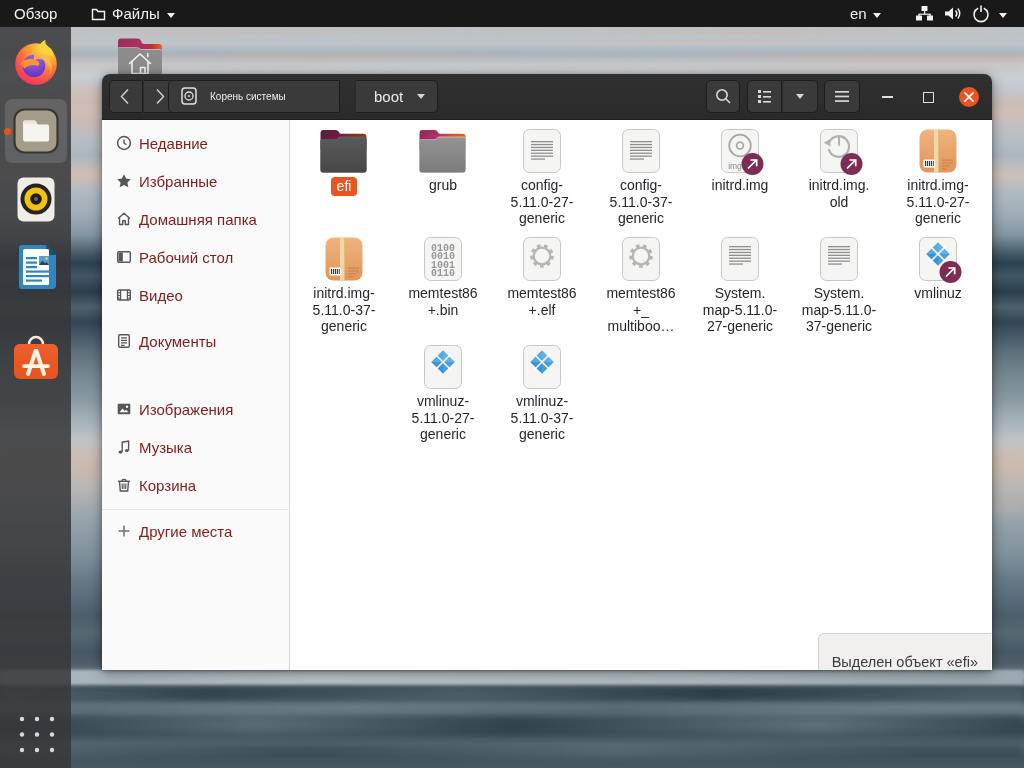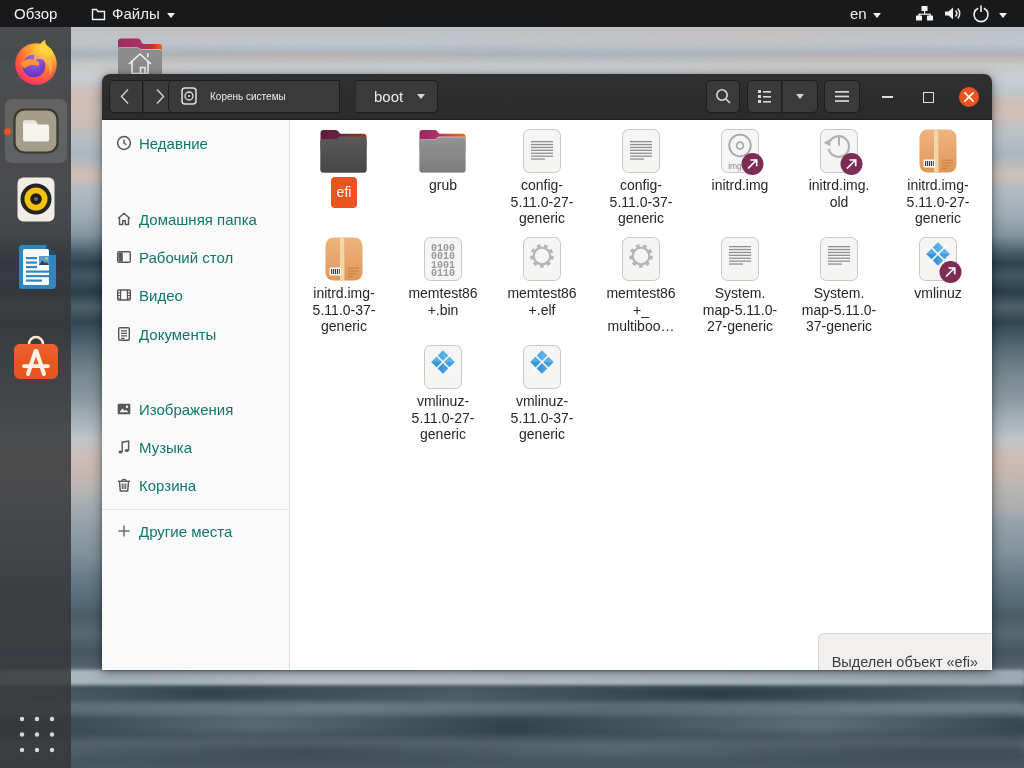--- a/index.html
+++ b/index.html
@@ -22,29 +22,29 @@
 #topbar .it{position:absolute;top:0;line-height:27px}
 .caret{display:inline-block;width:0;height:0;border-left:4.5px solid transparent;border-right:4.5px solid transparent;border-top:5.5px solid #f2f2f2;vertical-align:middle}
 
 #dock{position:absolute;left:0;top:27px;width:71px;height:741px;background:rgba(54,55,57,.85);z-index:20}
 .dki{position:absolute}
 
 #win{position:absolute;left:102px;top:74px;width:890px;height:596px;border-radius:8px 8px 0 0;box-shadow:0 3px 14px rgba(0,0,0,.38),0 1px 4px rgba(0,0,0,.28);z-index:10}
 #hdr{position:absolute;left:0;top:0;width:890px;height:46px;background:linear-gradient(#303030,#2a2a2a);border-radius:8px 8px 0 0;border-bottom:1px solid #1e1e1e}
 .hbtn{position:absolute;top:6px;height:33px;background:#3a3a3a;border:1px solid #1d1d1d}
 #sidebar{position:absolute;left:0;top:46px;width:188px;height:550px;background:#fafafa;border-right:1px solid #dcdcdc}
-.srow{position:absolute;left:0;width:188px;height:38px;color:#0f766e;font-size:15px}
+.srow{position:absolute;left:0;width:188px;height:38px;color:#7f1d1d;font-size:15px}
 .srow .lbl{position:absolute;left:37px;top:50%;transform:translateY(-50%)}
 .srow svg{position:absolute;left:14px;top:50%;transform:translateY(-50%)}
 #content{position:absolute;left:188px;top:46px;width:702px;height:550px;background:#ffffff}
 .cell{position:absolute;width:99px;text-align:center;color:#23272d;font-size:14px;line-height:16.5px}
 .cell .ic{position:relative;width:48px;height:44px;margin:0 auto}
 .cell .tx{margin-top:4px}
 #status{position:absolute;right:1px;bottom:0;height:23px;background:#f1f0ef;border:1px solid #d5d3d1;border-right:none;border-bottom:none;border-radius:6px 0 0 0;font-size:14.5px;color:#3c3c3c;line-height:21px;padding:18px 13px;z-index:5}
-.efilbl{display:inline-block;background:#e95420;color:#fff;border-radius:4px;padding:6px 6px;line-height:19px}
+.efilbl{display:inline-block;background:#e95420;color:#fff;border-radius:4px;padding:0px 6px;line-height:19px}
 </style></head>
 <body>
 <div id="stage">
 <div id="wall"></div>
 <div class="streak" style="top:670px;height:15px;background:linear-gradient(90deg,#a3b0b8,#bac4c8 30%,#b2bdc2 70%,#9aa9b1);filter:blur(1.5px)"></div>
 <div class="streak" style="top:688px;height:13px;background:linear-gradient(90deg,rgba(90,107,117,.85),#33444e 20%,#4c5e68 45%,#2c3d47 70%,#4b5c66 95%);filter:blur(3px)"></div>
 <div class="streak" style="top:703px;height:12px;background:linear-gradient(90deg,#5c6d77,#6b7c86 35%,#596a74 60%,#6d7e88 90%);filter:blur(4px)"></div>
 <div class="streak" style="top:716px;height:18px;background:linear-gradient(90deg,#2f404a,#5a6c76 25%,#31424c 50%,#5e707a 80%,#35464f);filter:blur(5px)"></div>
 <div class="streak" style="top:745px;height:12px;background:linear-gradient(90deg,#546570,#3c4c56 30%,#576872 60%,#3e4e58 90%);filter:blur(5px)"></div>
 <div class="streak" style="top:48px;height:5px;background:rgba(140,155,165,.35);filter:blur(4px)"></div>
@@ -282,20 +282,26 @@
     </div>
   </div>
   <div id="sidebar">
     <div class="srow" style="top:4px">
           <svg width="16" height="16" viewBox="0 0 16 16">
             <circle cx="8" cy="8" r="6.4" fill="none" stroke="#565656" stroke-width="1.5"></circle>
             <path d="M8 4.5 V8 L10.5 9.8" fill="none" stroke="#565656" stroke-width="1.4"></path>
           </svg>
           <span class="lbl">Недавние</span>
         </div>
+    <div class="srow" style="top:42px">
+          <svg width="16" height="16" viewBox="0 0 16 16">
+            <path d="M8 1.2 L10.1 5.6 14.8 6.2 11.4 9.5 12.3 14.2 8 11.9 3.7 14.2 4.6 9.5 1.2 6.2 5.9 5.6 Z" fill="#565656"></path>
+          </svg>
+          <span class="lbl">Избранные</span>
+        </div>
     <div class="srow" style="top:80px">
           <svg width="16" height="16" viewBox="0 0 16 16">
             <path d="M2.2 7.5 L8 2.2 L13.8 7.5 M3.5 7 V13.5 H6.7 V9.7 H9.3 V13.5 H12.5 V7" fill="none" stroke="#565656" stroke-width="1.4" stroke-linejoin="round"></path>
           </svg>
           <span class="lbl">Домашняя папка</span>
         </div>
     <div class="srow" style="top:118px">
           <svg width="16" height="16" viewBox="0 0 16 16">
             <rect x="1.7" y="2.7" width="12.6" height="10.6" rx="1.2" fill="none" stroke="#565656" stroke-width="1.4"></rect>
             <rect x="2.6" y="3.6" width="4.2" height="8.8" fill="#565656"></rect>
@@ -303,21 +309,21 @@
           <span class="lbl">Рабочий стол</span>
         </div>
     <div class="srow" style="top:156px">
           <svg width="16" height="16" viewBox="0 0 16 16">
             <rect x="1.7" y="3" width="12.6" height="10" rx="1" fill="none" stroke="#565656" stroke-width="1.4"></rect>
             <path d="M4.6 3 v10 M11.4 3 v10" stroke="#565656" stroke-width="1.2"></path>
             <path d="M1.7 5.8 h2.9 M1.7 8.5 h2.9 M1.7 11.2 h2.9 M11.4 5.8 h2.9 M11.4 8.5 h2.9 M11.4 11.2 h2.9" stroke="#565656" stroke-width="1"></path>
           </svg>
           <span class="lbl">Видео</span>
         </div>
-    <div class="srow" style="top:195px">
+    <div class="srow" style="top:202px">
           <svg width="16" height="16" viewBox="0 0 16 16">
             <rect x="2.7" y="1.7" width="10.6" height="12.6" rx="1.2" fill="none" stroke="#565656" stroke-width="1.4"></rect>
             <path d="M5 4.8 h6 M5 7.3 h6 M5 9.8 h6 M5 12.3 h3.5" stroke="#565656" stroke-width="1.2"></path>
           </svg>
           <span class="lbl">Документы</span>
         </div>
     <div class="srow" style="top:270px">
           <svg width="16" height="16" viewBox="0 0 16 16">
             <rect x="1.7" y="2.7" width="12.6" height="10.6" rx="1" fill="#565656"></rect>
             <path d="M3.5 11.3 L6.5 7.5 L8.7 10 L10 8.8 L12.5 11.3 Z" fill="#fafafa"></path>

